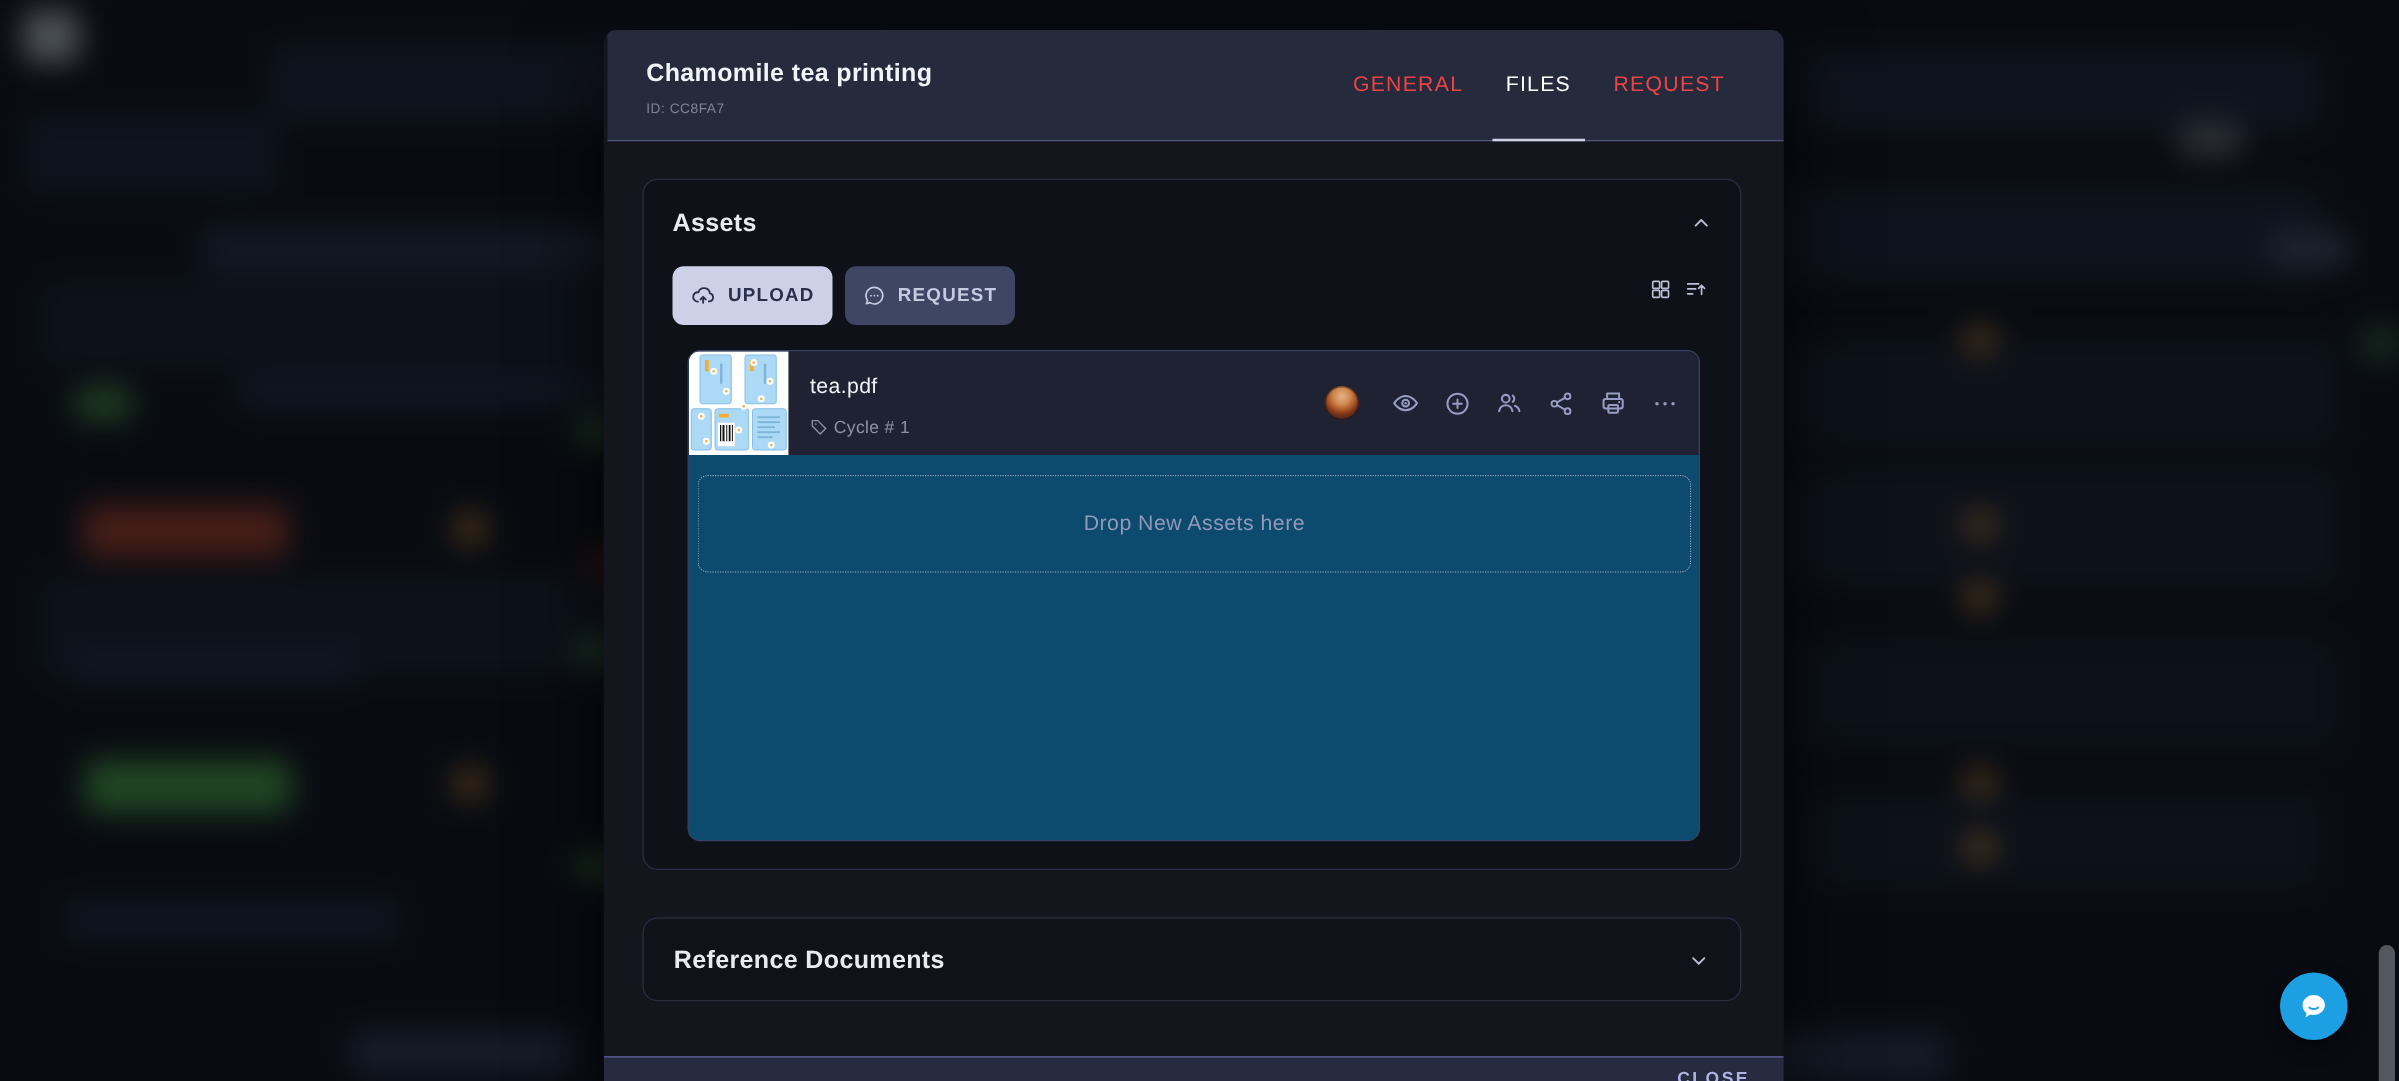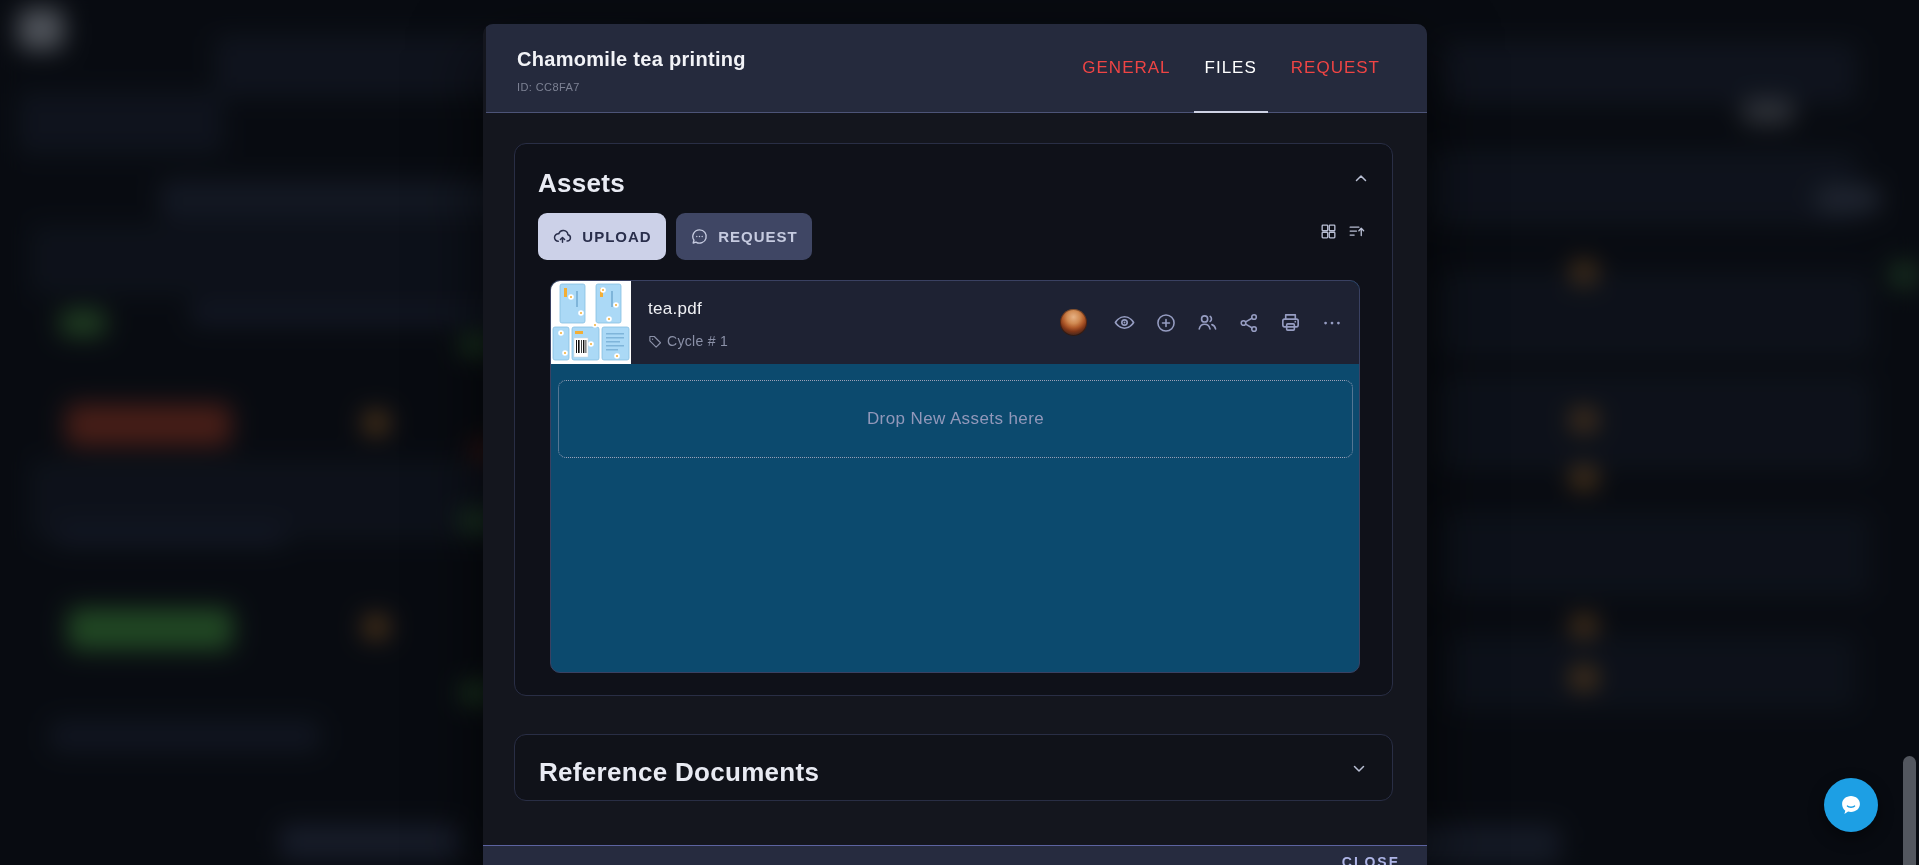--- a/index.html
+++ b/index.html
@@ -27,21 +27,21 @@
   .tab  { position:relative; display:flex; align-items:center; padding:0 11px; height:100%;
           font-size:17px; letter-spacing:1px; color:#ef4444; cursor:pointer; background:none; border:none;
           font-family:inherit; }
   .tab.active { color:#ffffff; font-weight:400; }
   .tab.active::after { content:""; position:absolute; left:0; right:0; bottom:-1px; height:2px; background:#ced2e4; }
 
   .panel { position:absolute; left:31px; width:879px; border:1px solid #292e45; border-radius:12px; }
   .panel.assets { top:119px; height:553px; background:#0f1119; }
   .panel.reference { top:710px; height:67px; background:#101219; }
 
-  .ph { font-size:26px; font-weight:600; color:#e9ebf3; letter-spacing:.3px; }
+  .ph { font-size:20px; font-weight:600; color:#e9ebf3; letter-spacing:.3px; }
   .assets .ph { position:absolute; left:23px; top:24px; }
   .reference .ph { position:absolute; left:24px; top:22px; }
 
   .iconbtn { background:none; border:none; color:#b9bfd4; cursor:pointer; padding:0; line-height:0; }
   .chev-up   { position:absolute; right:22px; top:26px; }
   .chev-down { position:absolute; right:24px; top:24px; }
 
   .btn { display:inline-flex; align-items:center; justify-content:center; gap:9px; height:47px;
          border:none; border-radius:9px; font-family:inherit; font-size:15px; font-weight:600;
          letter-spacing:1px; cursor:pointer; }

